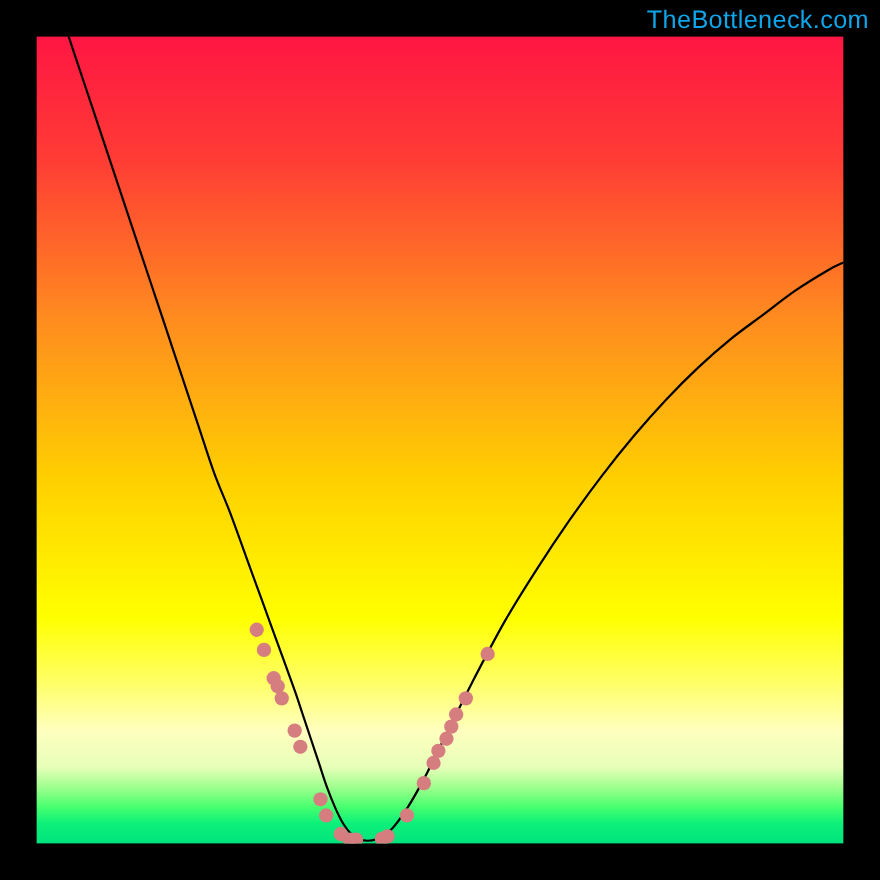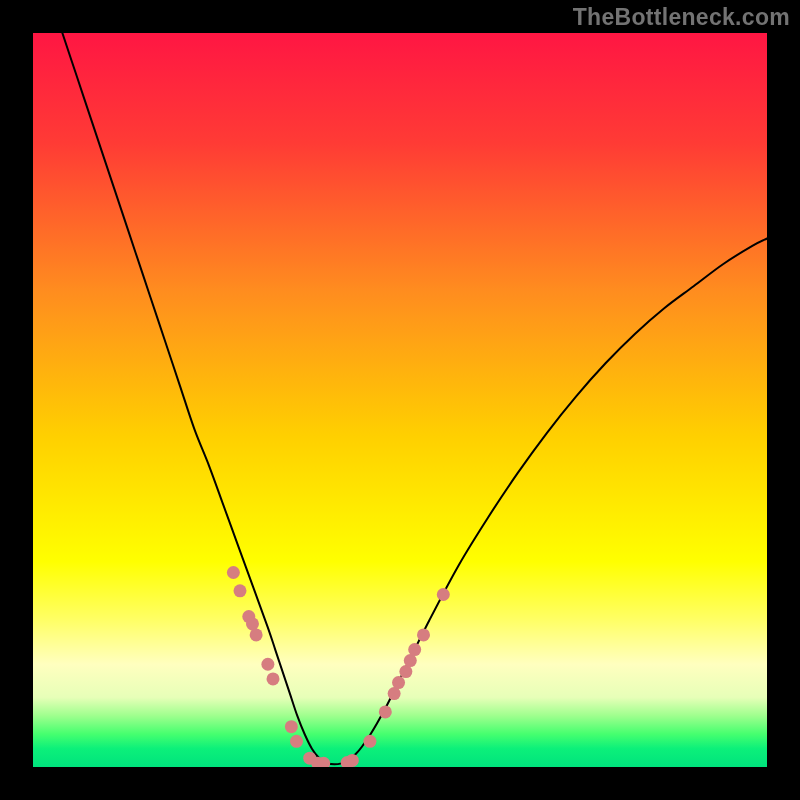--- a/index.html
+++ b/index.html
@@ -13,23 +13,23 @@
   .frame {
     width: 800px;
     height: 800px;
     background: #000;
     position: relative;
   }
   .watermark {
     position: absolute;
     top: 4px;
     right: 10px;
-    color: #737373;
+    color: #0ea5e9;
     font-size: 23px;
-    font-weight: 700;
+    font-weight: 400;
     letter-spacing: 0.3px;
     z-index: 20;
   }
   .plot-area {
     position: absolute;
     left: 33px;
     top: 33px;
     width: 734px;
     height: 734px;
     overflow: hidden;

